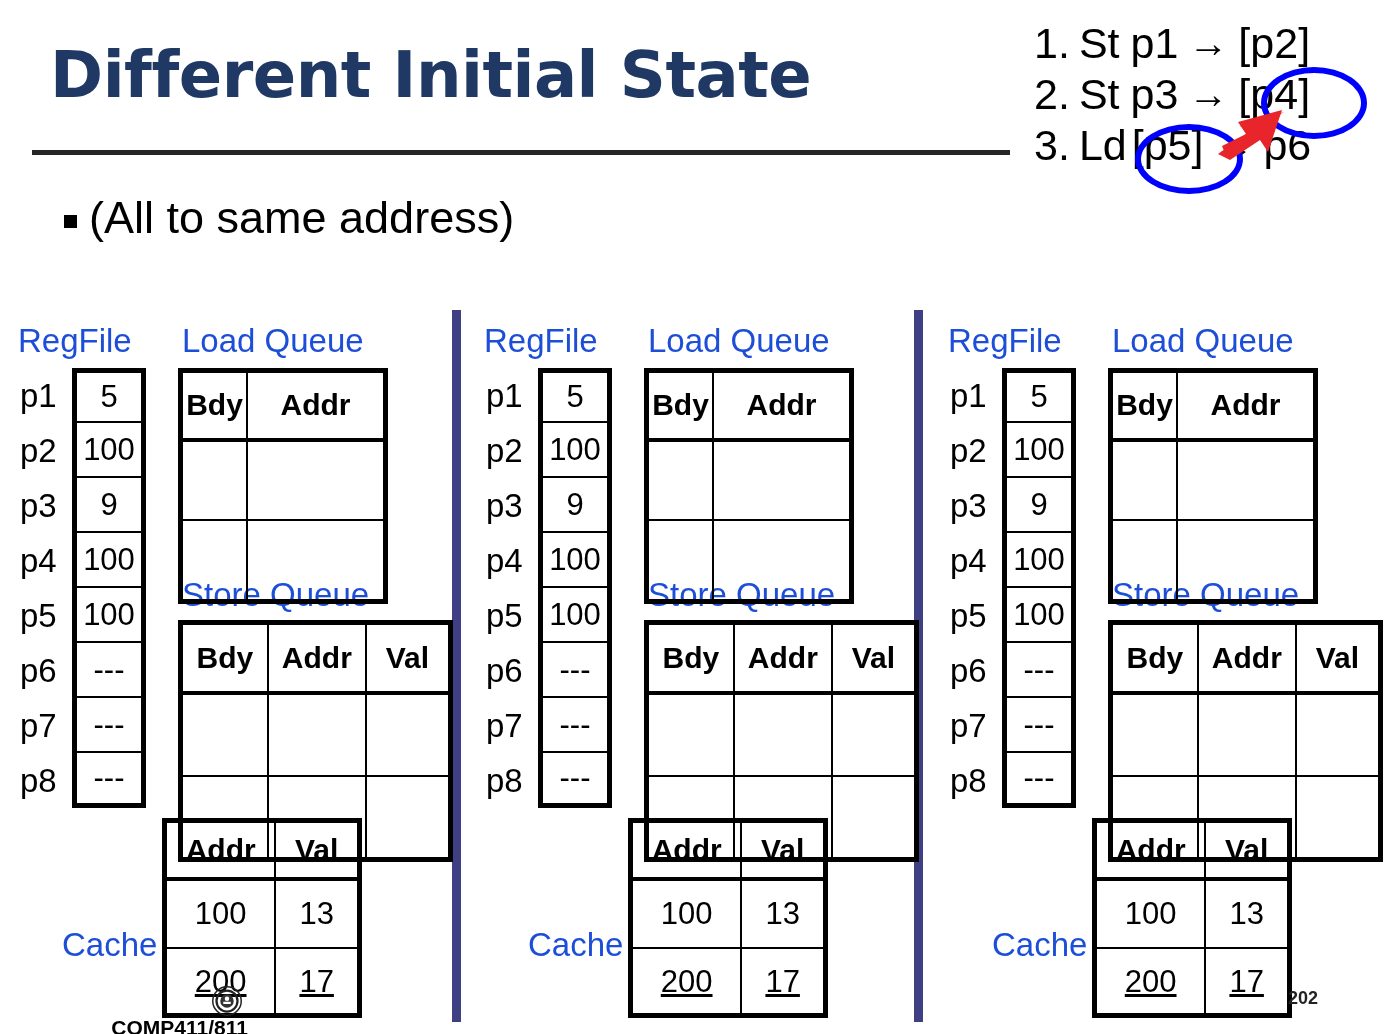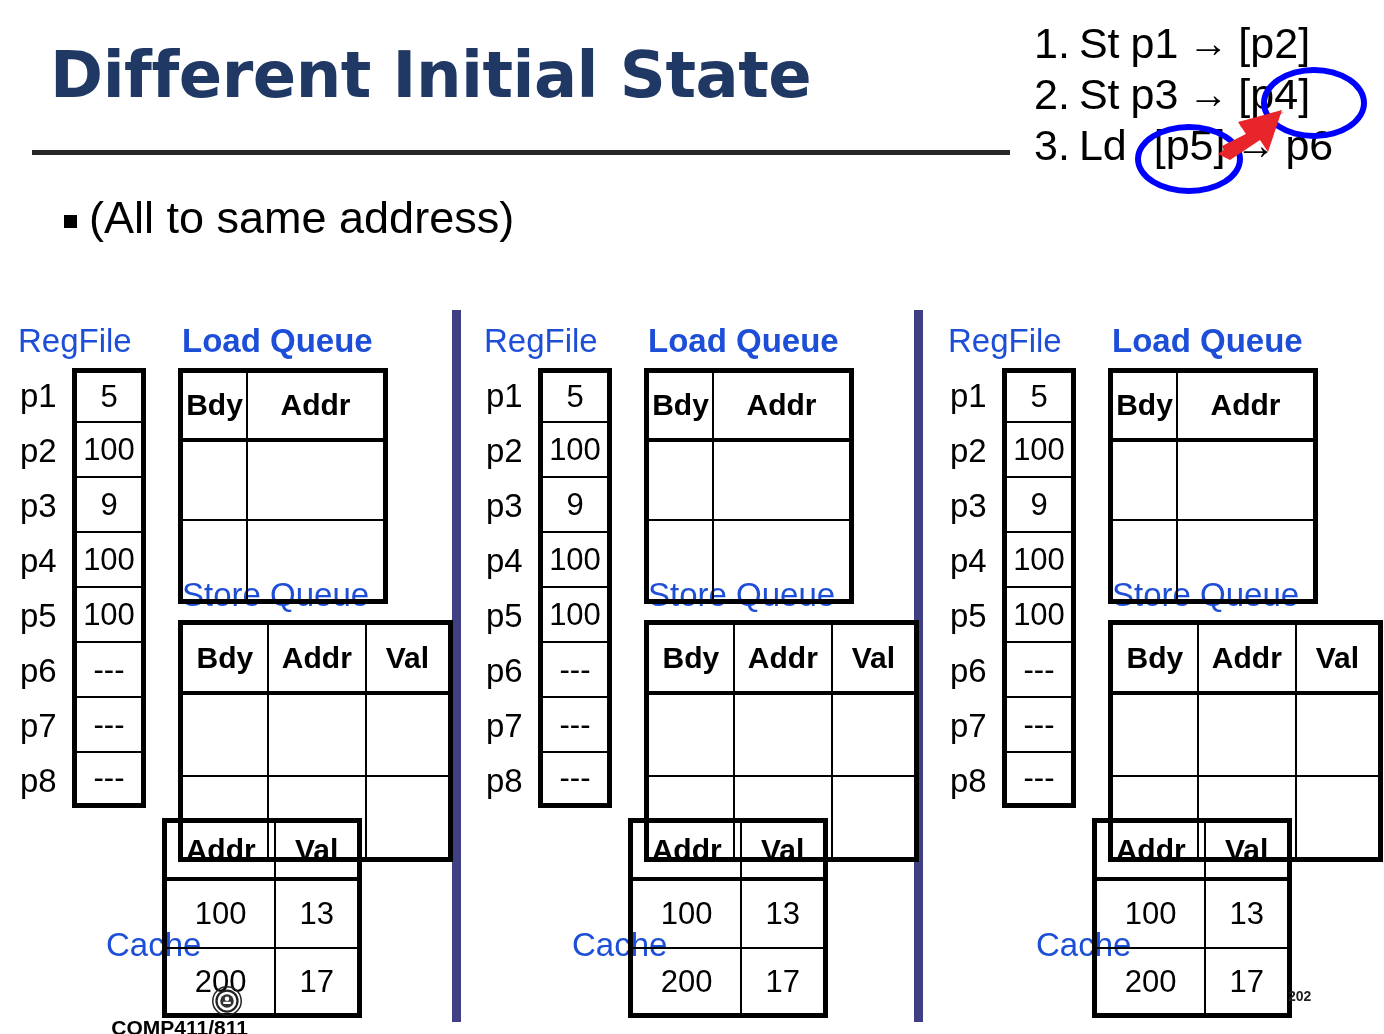--- a/index.html
+++ b/index.html
@@ -128,23 +128,23 @@
 
   
   .sec-label {
     position: absolute;
     font-size: 33px;
     color: #1d4ed8;
     white-space: nowrap;
     font-family: "Liberation Sans", sans-serif;
   }
   .lbl-regfile { left: 8px;   top: 4px; }
-  .lbl-loadq   { left: 172px; top: 4px; font-weight: bold; }
+  .lbl-loadq   { left: 172px; top: 4px; }
   .lbl-storeq  { left: 172px; top: 258px; }
-  .lbl-cache   { left: 52px;  top: 608px; margin-left: 44px; }
+  .lbl-cache   { left: 52px;  top: 608px; }
 
   
   .regfile {
     position: absolute;
     left: 10px;
     top: 50px;
   }
   .reg-row {
     display: flex;
     align-items: stretch;
@@ -198,21 +198,21 @@
     font-size: 30px;
     font-weight: bold;
     height: 54px;
     border-bottom-width: 4px;
   }
   .qtable td {
     font-size: 31px;
     font-weight: normal;
     height: 65px;
   }
-  .qtable tr:last-child td { border-bottom: none; }
+  .qtable tr:last-child td { border-bottom: none; text-decoration: underline; }
   .qtable th:first-child, .qtable td:first-child { border-left: none; }
   .qtable th:last-child,  .qtable td:last-child  { border-right: none; }
   .qtable tr:first-child th { border-top: none; }
 
   .loadq  { left: 168px; top: 50px;  width: 210px; height: 236px; }
   .storeq { left: 168px; top: 302px; width: 275px; height: 242px; }
   .cachet { left: 152px; top: 500px; width: 200px; height: 200px; }
   .cachet td { height: 66px; }
 
   .col-bdy  { width: 32%; }
@@ -247,21 +247,21 @@
     font-size: 22px;
     color: #9a9a9a;
     font-family: "Liberation Sans", sans-serif;
     white-space: nowrap;
     margin-left: 1px;
   }
   #page-number {
     position: absolute;
     left: 1288px;
     top: 988px;
-    font-size: 14px;
+    font-size: 18px;
     font-weight: bold;
     color: #222222;
     font-family: "Liberation Sans", sans-serif;
   }
 </style>
 </head>
 <body>
 
 <div id="slide">
 
@@ -284,21 +284,21 @@
     <div class="instr-line">
       <span class="instr-num">2.</span>
       <span>St</span>
       <span style="margin-left:11px">p3</span>
       <span class="instr-arrow">→</span>
       <span>[p4]</span>
     </div>
     <div class="instr-line">
       <span class="instr-num">3.</span>
       <span>Ld</span>
-      <span style="margin-left:27px">[p5]</span>
+      <span style="margin-left:5px">[p5]</span>
       <span class="instr-arrow">→</span>
       <span>p6</span>
     </div>
   </div>
 
   <div class="annot-circle" id="circle-p4"></div>
   <div class="annot-circle" id="circle-p5"></div>
   <svg id="red-arrow" viewBox="0 0 70 52">
     <path d="M68 4 L34 24 L44 30 L10 48 L6 38 L34 24 L24 18 Z" fill="#E8252A"></path>
     <path d="M2 46 L30 26 L22 14 L66 2 L52 44 L44 32 L14 52 Z" fill="#E8252A"></path>

